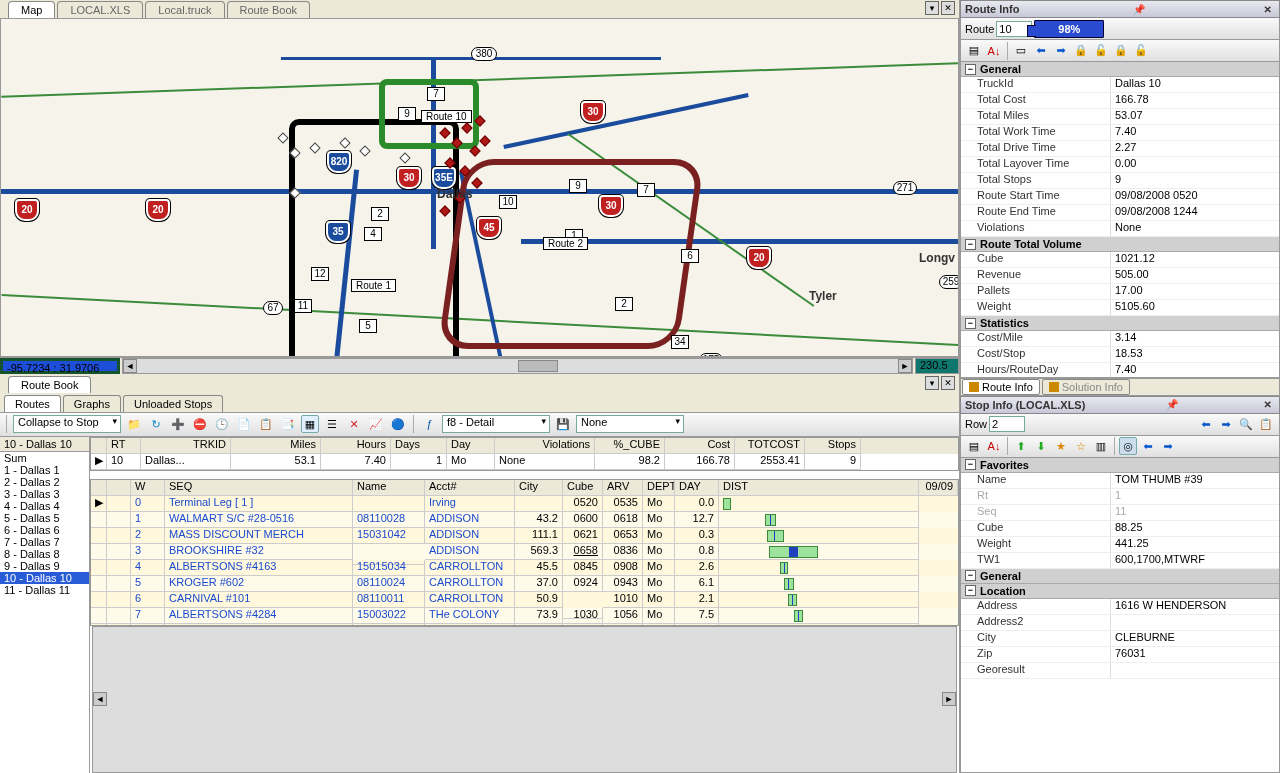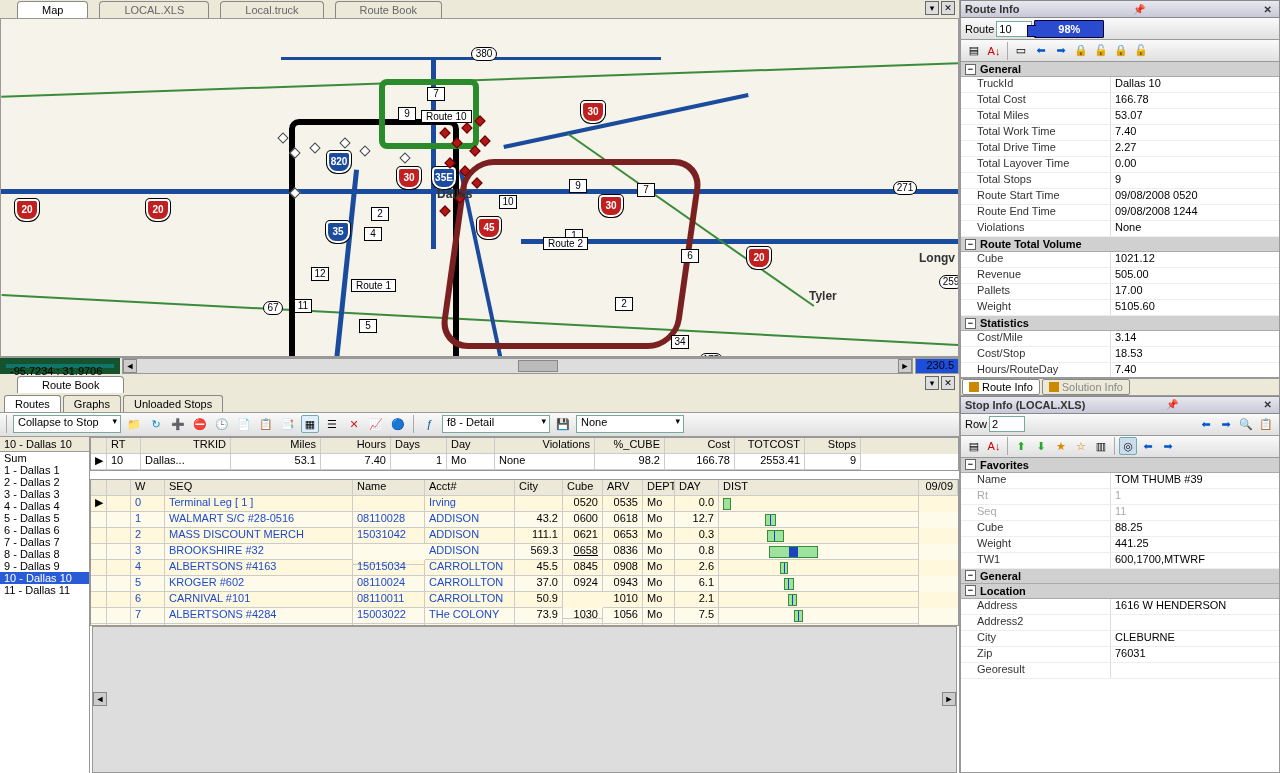--- a/index.html
+++ b/index.html
@@ -3,45 +3,45 @@
 <meta charset="utf-8">
 <style>
 * { margin: 0; padding: 0; box-sizing: border-box; font-family: Tahoma, sans-serif; font-size: 11px; }
 html, body { width: 1280px; height: 773px; overflow: hidden; background: #ece9d8; }
 .app { display: flex; width: 100%; height: 100%; }
 .left-col { width: 960px; display: flex; flex-direction: column; border-right: 1px solid #999; }
 .right-col { width: 320px; display: flex; flex-direction: column; background: #ece9d8; }
 
 
 .doc-tabs { height: 18px; background: #ece9d8; display: flex; align-items: flex-end; padding-left: 8px; position: relative; }
-.doc-tab { padding: 2px 24px; border: 1px solid #888; border-bottom: none; margin-right: 2px; background: #fff; border-radius: 4px 4px 0 0; cursor: pointer; margin-left: 9px; }
+.doc-tab { padding: 2px 12px; border: 1px solid #888; border-bottom: none; margin-right: 2px; background: #fff; border-radius: 4px 4px 0 0; cursor: pointer; }
 .doc-tab.inactive { background: #ece9d8; color: #666; }
 .doc-close { position: absolute; right: 4px; top: 1px; display: flex; gap: 2px; }
 .win-btn { width: 14px; height: 14px; border: 1px solid #666; background: #ddd; display: flex; align-items: center; justify-content: center; font-size: 9px; cursor: pointer; }
 
 
 .map-area { flex: 1; background: #f5f3ea; position: relative; overflow: hidden; border: 1px solid #999; }
 .map-road { position: absolute; background: #1a4b9c; }
 .map-road.green { background: #3a8b3a; }
 .map-route { position: absolute; border: 6px solid #000; background: transparent; }
 .map-route.red { border-color: #7a2020; }
 .shield { position: absolute; width: 24px; height: 22px; background: #c02020; border: 2px solid #fff; border-radius: 4px 4px 10px 10px; color: #fff; font-weight: bold; text-align: center; font-size: 10px; line-height: 18px; box-shadow: 0 0 0 1px #000; }
 .shield.blue { background: #1a4b9c; }
 .stop-box { position: absolute; width: 18px; height: 14px; border: 1px solid #000; background: #fff; text-align: center; font-size: 10px; line-height: 12px; }
 .route-label { position: absolute; border: 1px solid #000; background: #fff; padding: 0 4px; font-size: 10px; }
 .city-label { position: absolute; font-weight: bold; font-size: 12px; color: #333; }
 .diamond { position: absolute; width: 8px; height: 8px; background: #b01818; transform: rotate(45deg); border: 1px solid #600; }
 .diamond.white { background: #fff; border-color: #444; }
 
 .map-footer { height: 18px; display: flex; align-items: center; background: #ece9d8; border-top: 1px solid #999; }
-.coord-box { width: 120px; padding: 0 4px; border: 6px solid #14532d; background: #0f766e; height: 16px; line-height: 14px; }
+.coord-box { width: 120px; padding: 0 4px; border: 3px solid #14532d; background: #1d4ed8; height: 16px; line-height: 14px; }
 .scroll-h { flex: 1; height: 16px; background: #ddd; border: 1px solid #999; position: relative; margin: 0 2px; display:flex; align-items:center; }
 .scroll-h .arrow { width:14px; height:14px; background:#ccc; border:1px solid #888; text-align:center; font-size:9px; line-height:12px; cursor:pointer; }
 .scroll-thumb { position:absolute; left:50%; width:40px; height:12px; background:#bbb; border:1px solid #888; }
-.zoom-box { width: 44px; padding: 0 4px; border: 1px solid #999; background: #1d4ed8; height: 16px; text-align:right; }
+.zoom-box { width: 44px; padding: 0 4px; border: 1px solid #999; background: #0f766e; height: 16px; text-align:left; }
 
 
 .rb-tabs { height: 18px; background: #ece9d8; display: flex; align-items: flex-end; padding-left: 8px; position: relative; }
 .rb-subtabs { height: 20px; background: #ece9d8; display: flex; align-items:flex-end; padding-left:4px; border-bottom:1px solid #999; }
 .rb-subtab { padding: 2px 10px; border: 1px solid #888; border-bottom: none; margin-right:2px; background:#fff; border-radius:3px 3px 0 0; cursor:pointer; }
 .rb-subtab.inactive { background:#ece9d8; }
 
 .rb-toolbar { height: 24px; background: linear-gradient(#fafafa,#e0e0e0); border-bottom:1px solid #999; display:flex; align-items:center; padding:0 4px; gap:4px; }
 .tb-sep { width:1px; height:18px; background:#aaa; margin:0 2px; }
 .tb-btn { width: 18px; height: 18px; border:1px solid transparent; display:flex; align-items:center; justify-content:center; cursor:pointer; border-radius:2px; }

